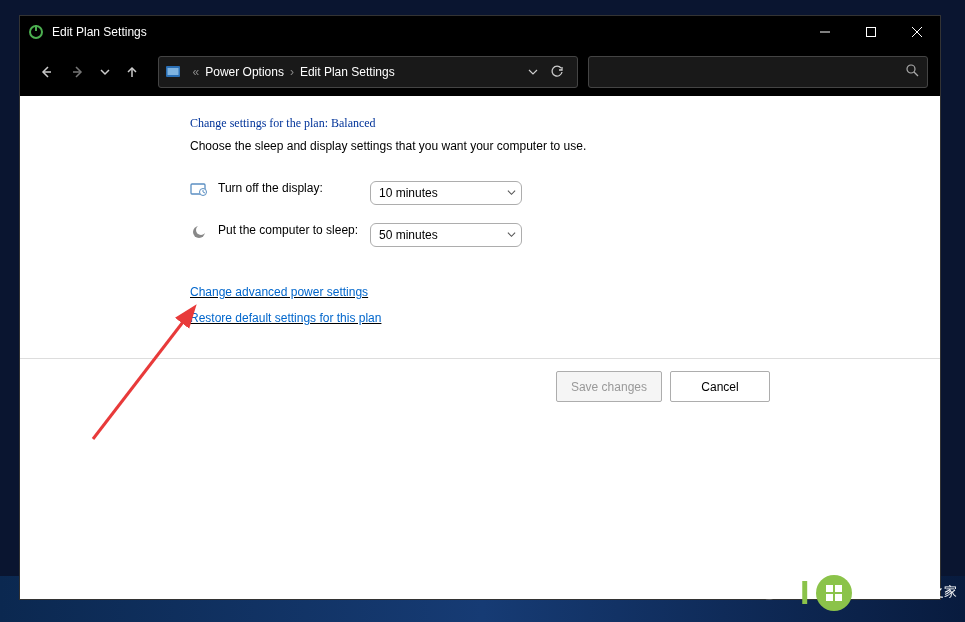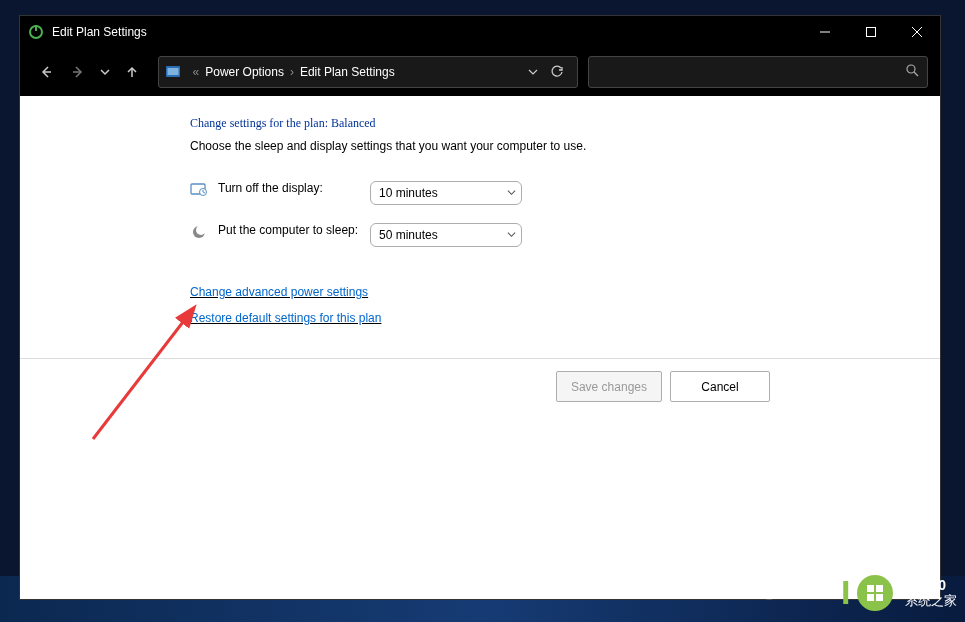--- a/index.html
+++ b/index.html
@@ -230,21 +230,21 @@
       position: absolute;
       right: 8px;
       bottom: 10px;
       display: flex;
       align-items: center;
       gap: 6px;
       z-index: 100;
       color: #fff;
     }
     .watermark-win10 .logo-text {
-      display:flex; flex-direction:column; line-height:1.15;
+      display:flex; flex-direction:row; line-height:1.15;
     }
     .watermark-win10 .logo-text .t1 { font-size: 14px; font-weight:600;}
     .watermark-win10 .logo-text .t2 { font-size: 13px;}
     .taskbar-bg {
       position:absolute; left:0; right:0; bottom:0; height:46px;
       background: linear-gradient(90deg, #0b2850 0%, #163b74 50%, #081b3e 100%);
     }
   </style>
 </head>
 <body>

